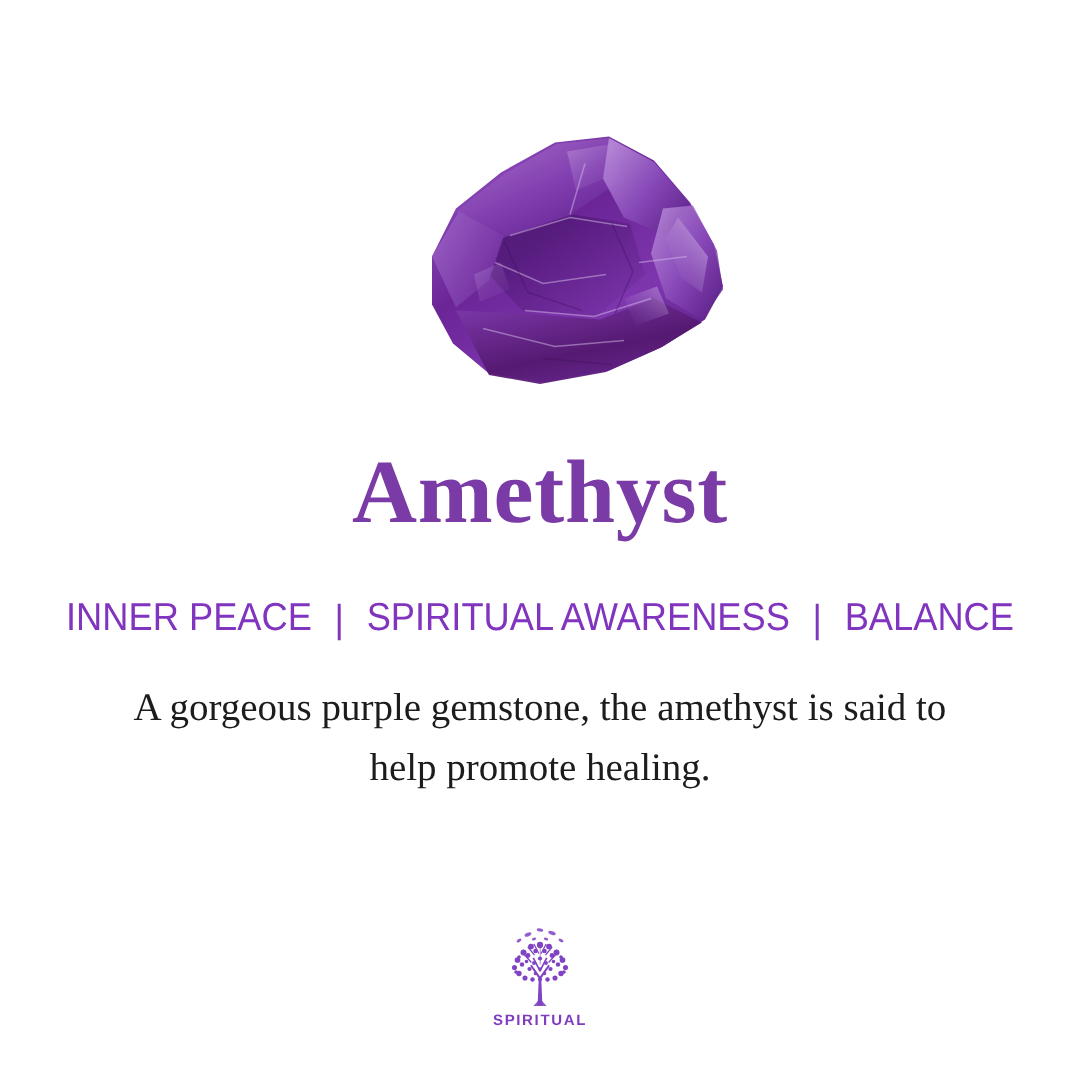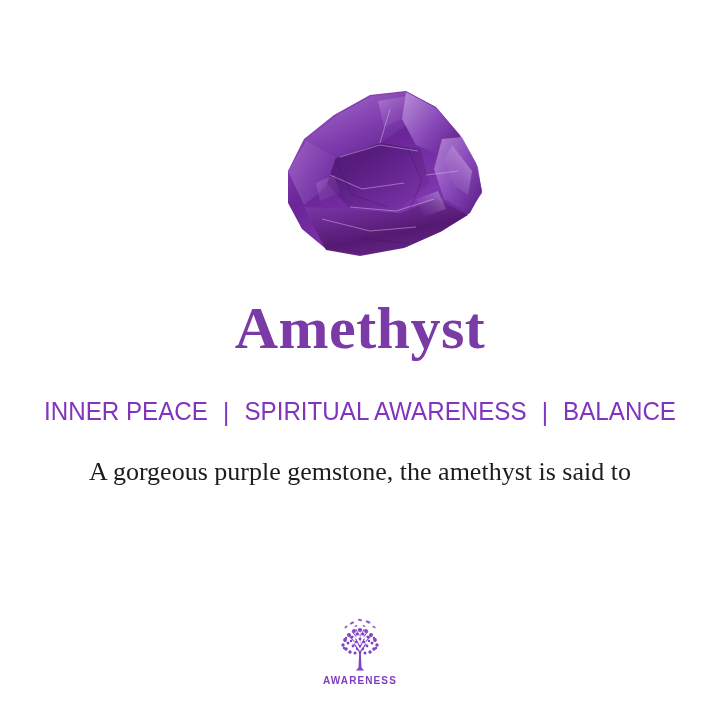--- a/index.html
+++ b/index.html
@@ -200,20 +200,21 @@
   <div class="subtitle">
     <span class="kw">INNER PEACE</span>
     <span class="sep">|</span>
     <span class="kw">SPIRITUAL AWARENESS</span>
     <span class="sep">|</span>
     <span class="kw">BALANCE</span>
   </div>
 
   <div class="body-copy">
     <div>A gorgeous purple gemstone, the amethyst is said to</div>
+    <div>help promote healing.</div>
   </div>
 
   <div class="brand">
     <svg class="brand-mark" width="62" height="62" viewBox="0 0 62 62" aria-hidden="true">
       <g fill="#8043C4">
 
         <path d="M29.4 58.2 L30.2 40 L31.8 40 L32.6 58.2 Z"></path>
 
         <path d="M26.6 58.6 L29.6 55.4 L32.4 55.4 L35.4 58.6 Z" opacity="0.9"></path>
 
@@ -273,16 +274,16 @@
       <g fill="#8043C4" opacity="0.85">
         <ellipse cx="23" cy="11" rx="2.4" ry="1.2" transform="rotate(-25 23 11)"></ellipse>
         <ellipse cx="31" cy="8" rx="2.2" ry="1.1" transform="rotate(10 31 8)"></ellipse>
         <ellipse cx="39" cy="10" rx="2.6" ry="1.2" transform="rotate(20 39 10)"></ellipse>
         <ellipse cx="17" cy="15" rx="1.8" ry="1.0" transform="rotate(-35 17 15)"></ellipse>
         <ellipse cx="45" cy="15" rx="1.8" ry="1.0" transform="rotate(30 45 15)"></ellipse>
         <ellipse cx="27" cy="14" rx="1.5" ry="0.9" transform="rotate(-15 27 14)"></ellipse>
         <ellipse cx="35" cy="14" rx="1.5" ry="0.9" transform="rotate(18 35 14)"></ellipse>
       </g>
     </svg>
-    <div class="brand-name">AWARENESS</div>
+    <div class="brand-name">SPIRITUAL</div>
   </div>
 
 </div>
 
 </body></html>

